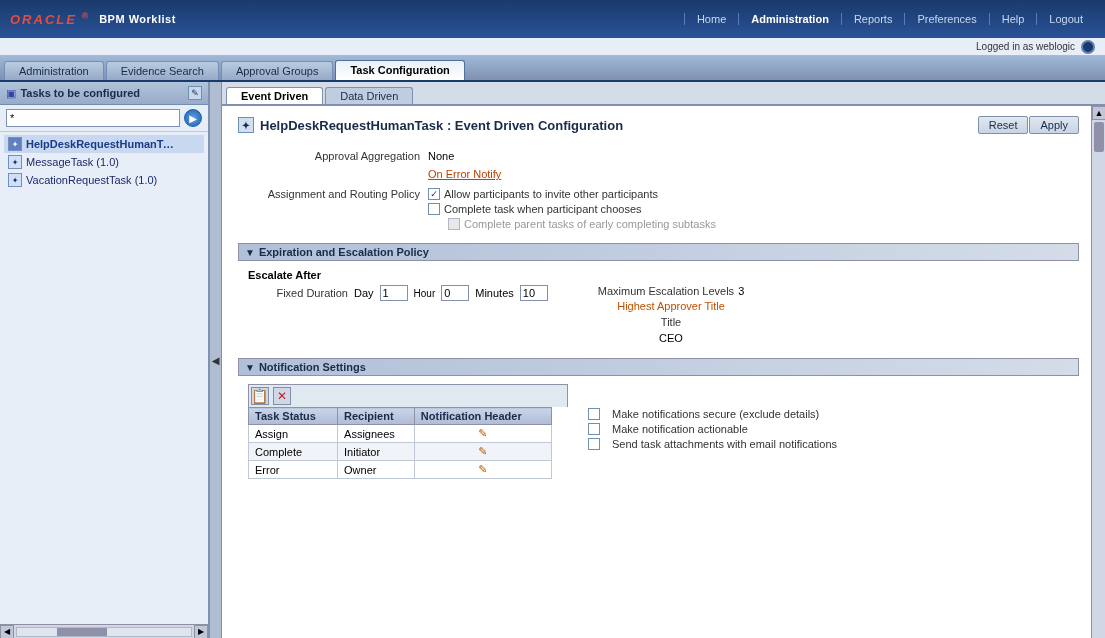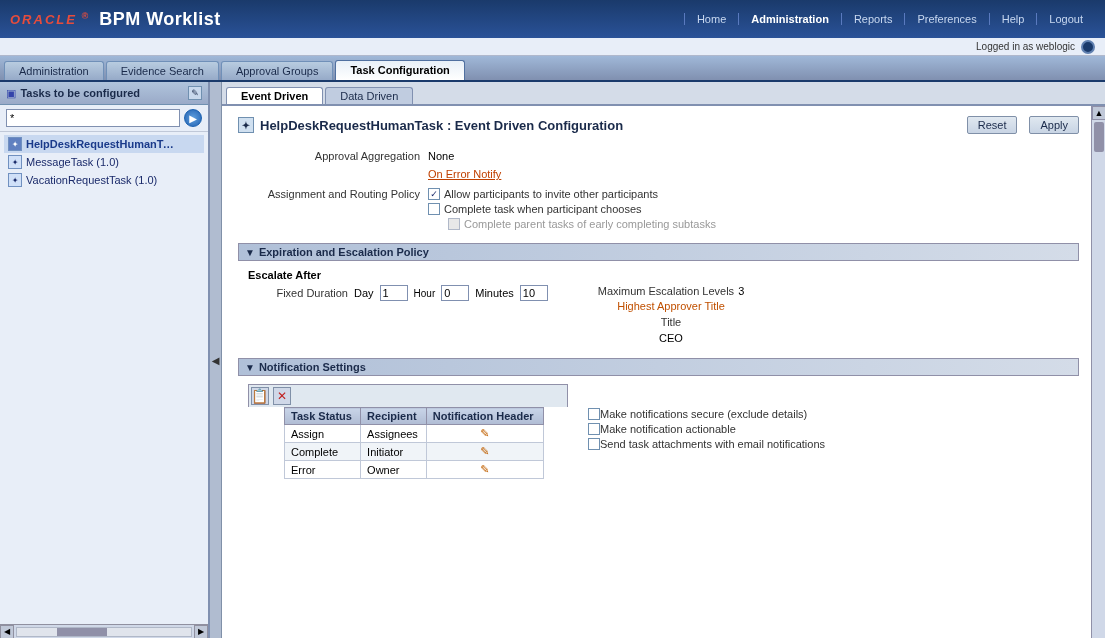--- a/index.html
+++ b/index.html
@@ -268,21 +268,21 @@
     }
     .config-title-icon {
       width: 16px; height: 16px;
       background: #d0e0f0;
       border: 1px solid #7090b0;
       display: flex; align-items: center; justify-content: center;
       font-size: 10px;
     }
     #button-row {
       display: flex;
-      gap: 12px;
+      gap: 1px;
     }
     .action-btn {
       padding: 2px 10px;
       background: linear-gradient(to bottom, #e0e8f0, #c8d4e4);
       border: 1px solid #8090a8;
       cursor: pointer;
       font-size: 11px;
       border-radius: 2px;
       color: #1a2a4a;
     }
@@ -369,24 +369,23 @@
     }
     .notif-tool-btn {
       width: 18px; height: 18px;
       border: 1px solid #8090a8;
       background: #d0d8e8;
       cursor: pointer;
       display: flex; align-items: center; justify-content: center;
       font-size: 10px;
     }
     .notif-table {
-      width: 260px;
+      width: 304px;
       border-collapse: collapse;
       border: 1px solid #9090a8;
-      margin-left: 36px;
     }
     .notif-table th {
       background: linear-gradient(to bottom, #c8d4e8, #b0bcd4);
       border: 1px solid #9090a8;
       padding: 2px 6px;
       font-size: 11px;
       color: #1a2a4a;
       text-align: left;
     }
     .notif-table td {
@@ -396,21 +395,21 @@
       background: white;
     }
     .notif-table tr:nth-child(even) td { background: #f0f4f8; }
     .edit-icon {
       color: #c06000;
       cursor: pointer;
     }
     .notif-cb-row {
       display: flex;
       align-items: center;
-      gap: 0;
+      gap: 12px;
       margin-bottom: 3px;
     }
 
     
     #right-scrollbar {
       position: absolute;
       right: 0;
       top: 56px;
       width: 14px;
       height: calc(638px - 56px);
@@ -437,21 +436,21 @@
 <body>
 
 <div style="position:relative; width:1105px; height:638px; overflow:hidden;">
 
   <div id="top-header">
     <div id="logo-area">
       <div id="oracle-logo">
         <span style="color:#e74c3c; font-style:italic; font-weight:900; font-size:13px; letter-spacing:2px;">ORACLE</span>
         <span style="color:#e74c3c; font-size:9px; vertical-align:super;">®</span>
       </div>
-      <div id="app-title" style="color:white;font-size:18px;font-weight:bold;margin-left:4px;">BPM Worklist</div>
+      <div id="app-title" style="color:white;font-size:11px;font-weight:bold;margin-left:4px;">BPM Worklist</div>
     </div>
     <div id="top-nav">
       <span class="top-nav-item">Home</span>
       <span class="top-nav-item" style="font-weight:bold;color:white;">Administration</span>
       <span class="top-nav-item">Reports</span>
       <span class="top-nav-item">Preferences</span>
       <span class="top-nav-item">Help</span>
       <span class="top-nav-item" style="border-right:none;">Logout</span>
     </div>
   </div>

